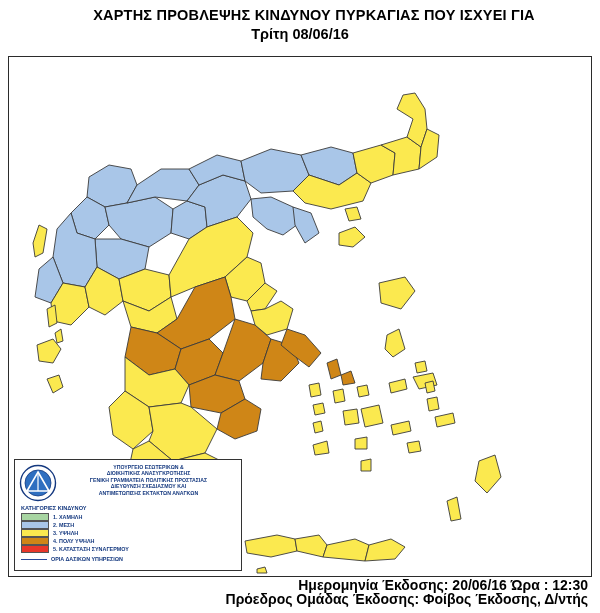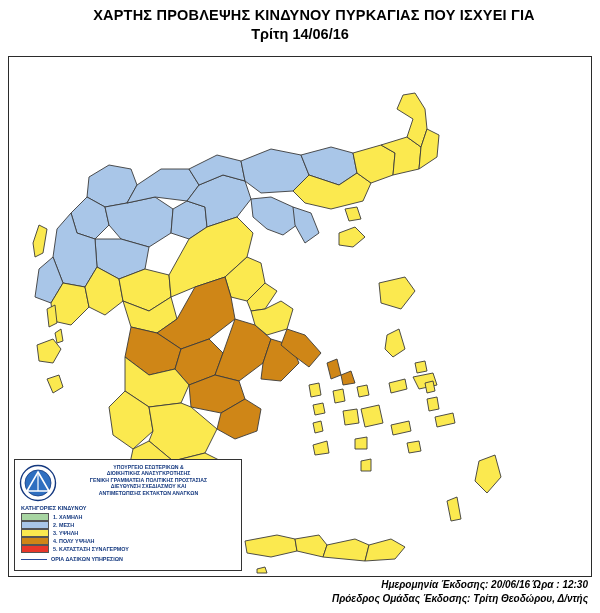--- a/index.html
+++ b/index.html
@@ -49,28 +49,28 @@
   .swatch{
     width:26px;height:6px;border:0.6px solid #555;margin-right:4px;flex:0 0 26px;
   }
   .legend-label{font-size:5.4px;font-weight:bold;color:#14387f;line-height:7px;}
   .legend-foot{display:flex;align-items:center;margin-top:3px;margin-left:2px;}
   .foot-line{width:26px;height:0;border-top:1.2px solid #2b4a9b;margin-right:4px;flex:0 0 26px;}
   .footer{
     position:absolute;left:0;top:578px;width:600px;text-align:right;
     padding-right:12px;box-sizing:border-box;
   }
-  .footer div{font-size:10px;font-weight:bold;line-height:14px;font-style:italic;}
+  .footer div{font-size:14px;font-weight:bold;line-height:14px;}
 </style>
 </head>
 <body>
 
 <div class="title-block">
   <div class="title-line1">ΧΑΡΤΗΣ ΠΡΟΒΛΕΨΗΣ ΚΙΝΔΥΝΟΥ ΠΥΡΚΑΓΙΑΣ ΠΟΥ ΙΣΧΥΕΙ ΓΙΑ</div>
-  <div class="title-line2">Τρίτη 14/06/16</div>
+  <div class="title-line2">Τρίτη 08/06/16</div>
 </div>
 
 <div class="map-frame">
 
   <svg class="map-svg" width="582" height="519" viewBox="0 0 582 519">
     <g stroke="#3b3b3b" stroke-width="0.9" stroke-linejoin="round">
 
       <polygon fill="#a9c6e8" points="80,120 100,108 122,112 128,128 118,146 96,150 78,140"></polygon>
       <polygon fill="#a9c6e8" points="78,140 96,150 100,168 86,182 68,176 62,156"></polygon>
       <polygon fill="#a9c6e8" points="118,146 146,140 164,152 162,176 140,190 112,182 100,168 96,150"></polygon>
@@ -208,14 +208,14 @@
 
     <div class="legend-foot">
       <span class="foot-line"></span>
       <span class="legend-label">ΟΡΙΑ ΔΑΣΙΚΩΝ ΥΠΗΡΕΣΙΩΝ</span>
     </div>
   </div>
 </div>
 
 <div class="footer">
   <div>Ημερομηνία Έκδοσης: 20/06/16  Ώρα : 12:30</div>
-  <div>Πρόεδρος Ομάδας Έκδοσης: Τρίτη Θεοδώρου, Δ/ντής</div>
+  <div>Πρόεδρος Ομάδας Έκδοσης: Φοίβος Έκδοσης, Δ/ντής</div>
 </div>
 
 </body></html>

